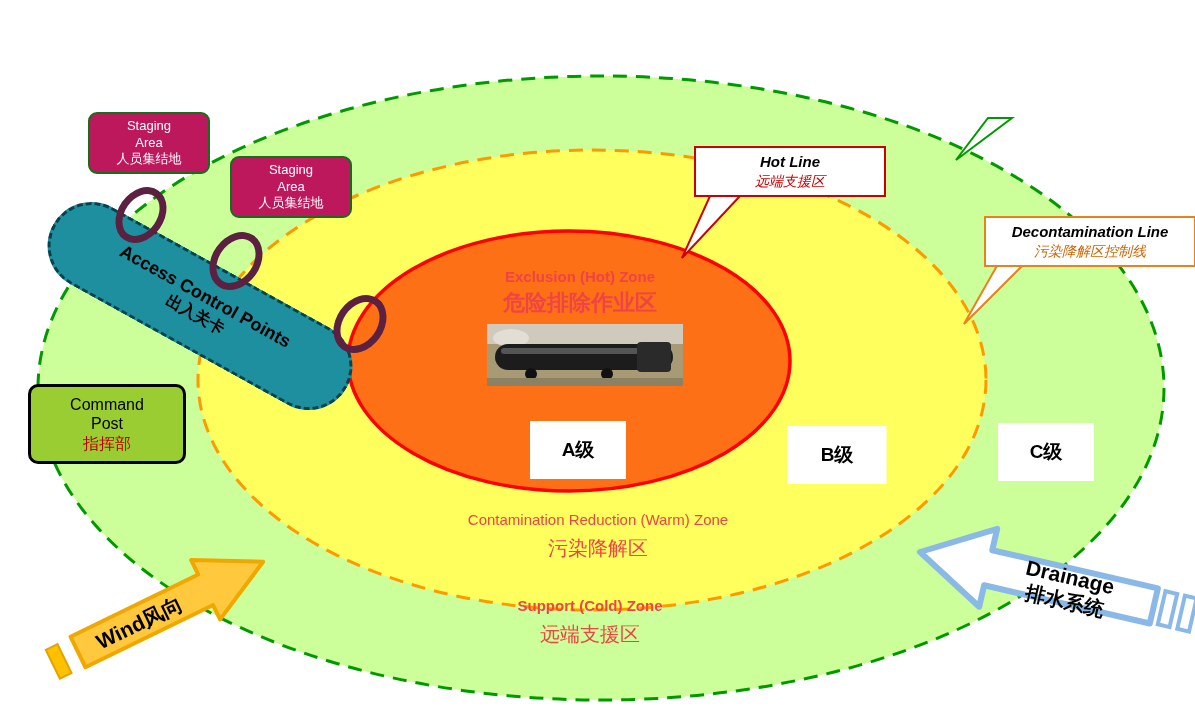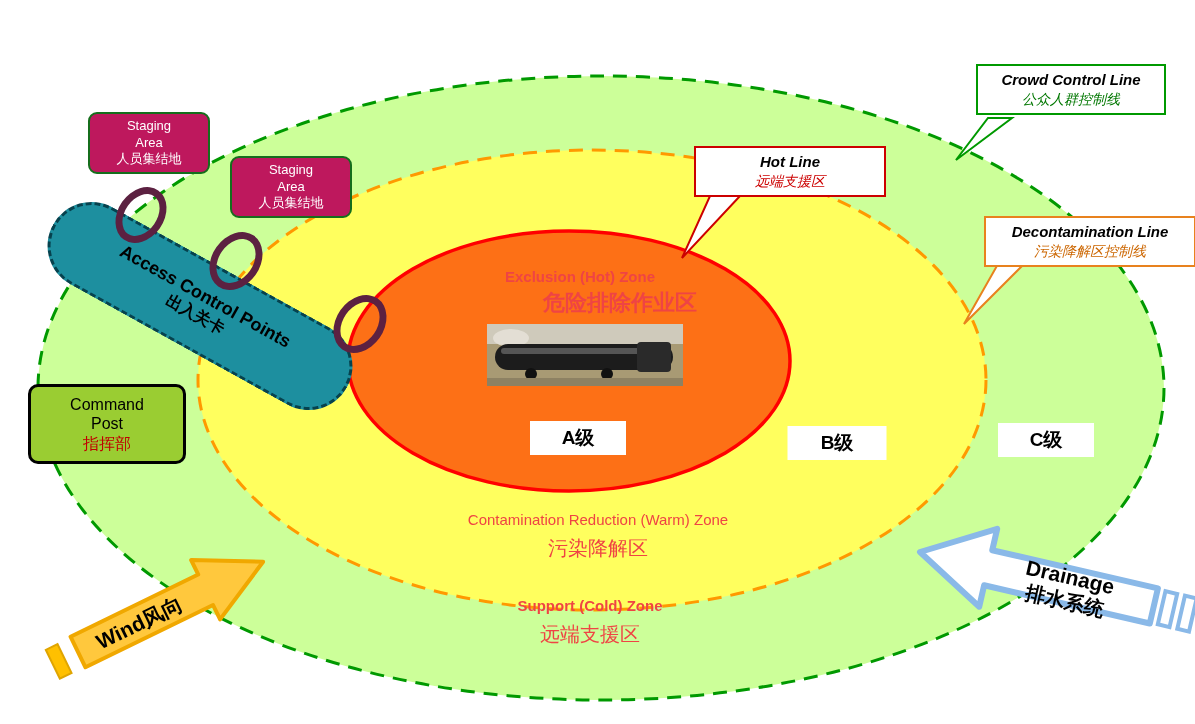--- a/index.html
+++ b/index.html
@@ -3,29 +3,29 @@
 <meta charset="utf-8">
 <style>
   html,body{margin:0;padding:0;background:#fff;}
   .canvas{position:relative;width:1195px;height:724px;background:#fff;overflow:hidden;
           font-family:"Liberation Sans",sans-serif;}
   .bg-svg{position:absolute;left:0;top:0;}
 
   
   .zl{position:absolute;transform:translateX(-50%);text-align:left;white-space:nowrap;color:#ef4444;}
   .hot-en{left:580px;top:268px;font-size:15px;font-weight:bold;}
-  .hot-zh{left:580px;top:288px;font-size:22px;font-weight:bold;margin-left:40px;}
+  .hot-zh{left:580px;top:288px;font-size:22px;font-weight:bold;}
   .warm-en{left:598px;top:511px;font-size:15px;}
   .warm-zh{left:598px;top:535px;font-size:20px;}
   .cold-en{left:590px;top:597px;font-size:15px;font-weight:bold;}
   .cold-zh{left:590px;top:621px;font-size:20px;}
 
   
   .level{position:absolute;transform:translateX(-50%);background:#fff;text-align:center;
-         font-weight:bold;font-size:19px;padding:4px 0;color:#000;}
+         font-weight:bold;font-size:19px;padding:16px 0;color:#000;}
   .level-a{left:578px;top:421px;width:96px;}
   .level-b{left:837px;top:426px;width:99px;}
   .level-c{left:1046px;top:423px;width:96px;}
 
   
   .callout{position:absolute;background:#fff;border-style:solid;border-width:2px;
            text-align:center;font-style:italic;padding:4px 6px;line-height:1.35;}
   .callout .l1{font-size:15px;font-weight:bold;color:#000;}
   .callout .l2{font-size:14px;}
   .co-crowd{left:976px;top:64px;width:174px;border-color:#009900;}
@@ -115,24 +115,20 @@
 
   <div class="level level-a">A级</div>
   <div class="level level-b">B级</div>
   <div class="level level-c">C级</div>
 
   <div class="zl warm-en">Contamination Reduction (Warm) Zone</div>
   <div class="zl warm-zh">污染降解区</div>
   <div class="zl cold-en">Support (Cold) Zone</div>
   <div class="zl cold-zh">远端支援区</div>
 
-  <div class="callout co-crowd">
-    <div class="l1">Crowd Control Line</div>
-    <div class="l2">公众人群控制线</div>
-  </div>
   <div class="callout co-hot">
     <div class="l1">Hot Line</div>
     <div class="l2">远端支援区</div>
   </div>
   <div class="callout co-decon">
     <div class="l1">Decontamination Line</div>
     <div class="l2">污染降解区控制线</div>
   </div>
 
   <div class="access-band">

